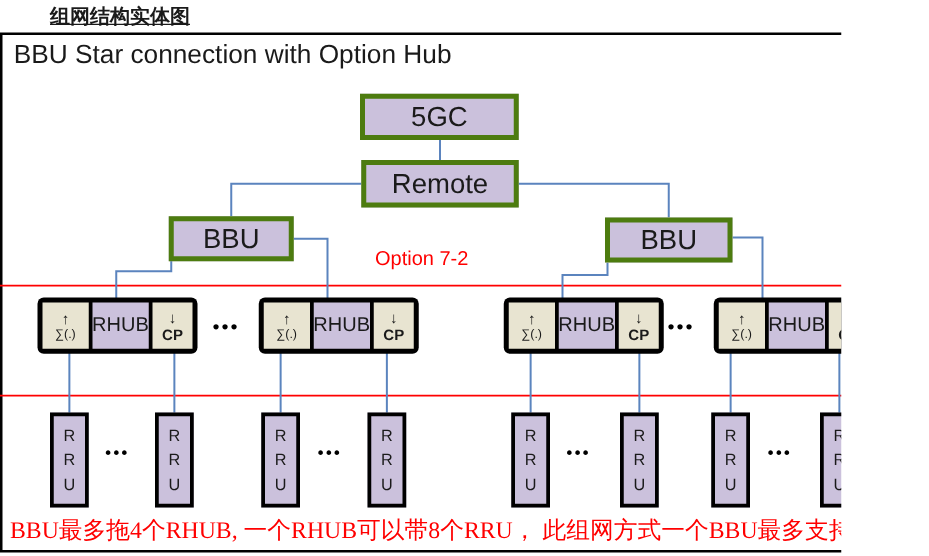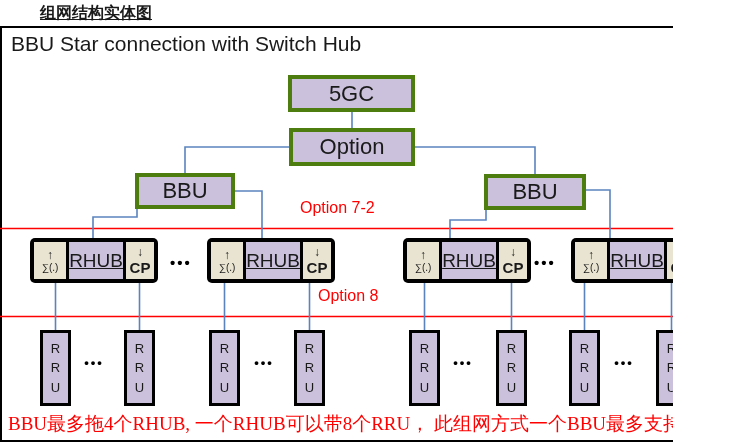--- a/index.html
+++ b/index.html
@@ -38,24 +38,24 @@
     position:absolute;top:238px;width:128px;height:45px;background:#000;border-radius:5px;
     display:flex;gap:3px;padding:4px;box-sizing:border-box;z-index:2;
   }
   .g1{left:30px;} .g2{left:207px;} .g3{left:403px;} .g4{left:571px;}
   .cell{
     display:flex;flex-direction:column;align-items:center;justify-content:center;
     line-height:1;box-sizing:border-box;
   }
   .cell.side{background:var(--cell-fill,#e8e4d1);}
   .cell.sum{width:39px;} .cell.cp{width:34px;}
-  .cell.mid{flex:1;background:var(--node-fill,#cbc1dc);font-size:19px;text-decoration:underline;}
+  .cell.mid{flex:1;background:var(--node-fill,#cbc1dc);font-size:16px;}
   .cell .arrow{font-size:12px;margin-bottom:2px;}
   .cell .cell-label{font-size:10px;}
-  .cell .cp-label{font-weight:bold;font-size:15px;}
+  .cell .cp-label{font-weight:bold;font-size:12px;}
   .dots{
     position:absolute;transform:translate(-50%,-50%);font-weight:bold;font-size:13px;
     letter-spacing:2px;color:#000;z-index:2;white-space:nowrap;
   }
   .d-hub1{left:181px;top:262px;font-size:15px;}
   .d-hub2{left:545px;top:262px;font-size:15px;}
   .d-rru1{left:94px;top:362px;}
   .d-rru2{left:264px;top:362px;}
   .d-rru3{left:463px;top:362px;}
   .d-rru4{left:624px;top:362px;}
@@ -71,21 +71,21 @@
     font-family:"Liberation Serif",serif;font-size:19px;white-space:nowrap;z-index:2;
   }
 </style>
 </head>
 <body>
 
 <div class="stage">
 
   <div class="tab-title">组网结构实体图</div>
   <div class="frame"></div>
-  <div class="heading">BBU Star connection with Switch Hub</div>
+  <div class="heading">BBU Star connection with Option Hub</div>
 
   <svg class="wires" width="743" height="445" viewBox="0 0 743 445">
     <line class="red" x1="0" y1="228.5" x2="743" y2="228.5"></line>
     <line class="red" x1="0" y1="316.5" x2="743" y2="316.5"></line>
     <polyline class="blue" points="352,112 352,128"></polyline>
     <polyline class="blue" points="289,147 185,147 185,173"></polyline>
     <polyline class="blue" points="415,147 535,147 535,174"></polyline>
     <polyline class="blue" points="137,208 137,217 93,217 93,240"></polyline>
     <polyline class="blue" points="235,191 262,191 262,240"></polyline>
     <polyline class="blue" points="486,210 486,220 450,220 450,240"></polyline>
@@ -94,26 +94,25 @@
     <line class="blue" x1="139.5" y1="281" x2="139.5" y2="332"></line>
     <line class="blue" x1="224.5" y1="281" x2="224.5" y2="332"></line>
     <line class="blue" x1="309.5" y1="281" x2="309.5" y2="332"></line>
     <line class="blue" x1="424.5" y1="281" x2="424.5" y2="332"></line>
     <line class="blue" x1="511.5" y1="281" x2="511.5" y2="332"></line>
     <line class="blue" x1="584.5" y1="281" x2="584.5" y2="332"></line>
     <line class="blue" x1="671.5" y1="281" x2="671.5" y2="332"></line>
   </svg>
 
   <div class="node n-5gc">5GC</div>
-  <div class="node n-switch">Option</div>
+  <div class="node n-switch">Remote</div>
   <div class="node n-bbu1">BBU</div>
   <div class="node n-bbu2">BBU</div>
 
   <div class="option opt-72">Option 7-2</div>
-  <div class="option opt-8">Option 8</div>
 
   <div class="rgroup g1">
     <div class="cell side sum">
       <span class="arrow">↑</span>
       <span class="cell-label">∑(.)</span>
     </div>
     <div class="cell mid">
       <span>RHUB</span>
     </div>
     <div class="cell side cp">

